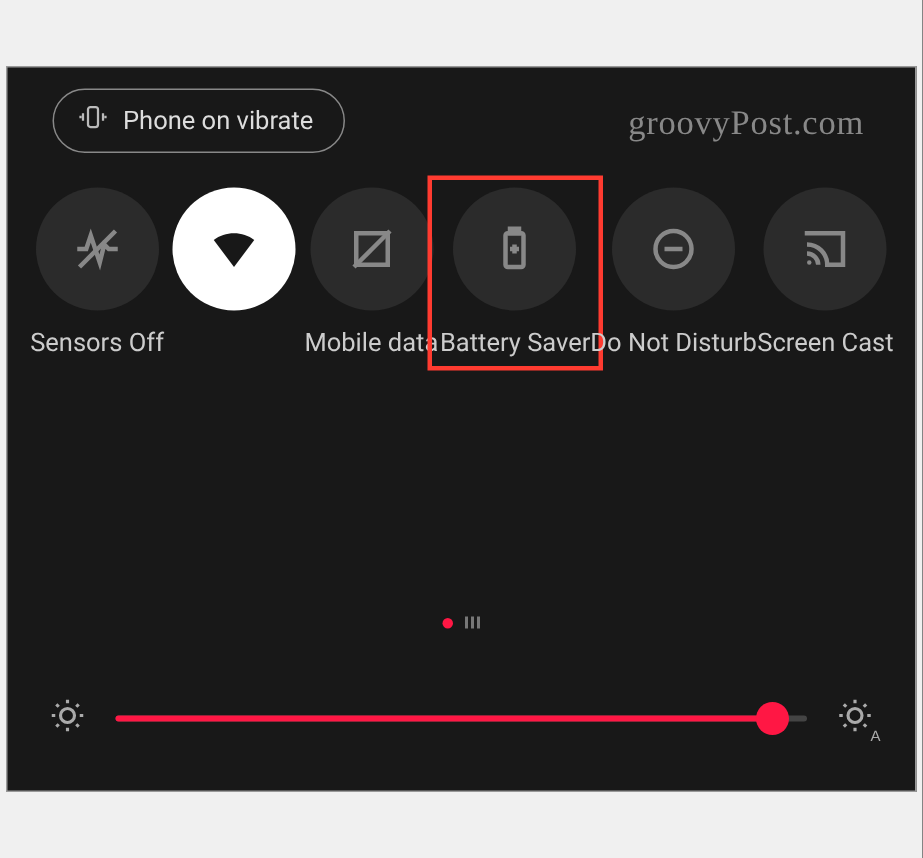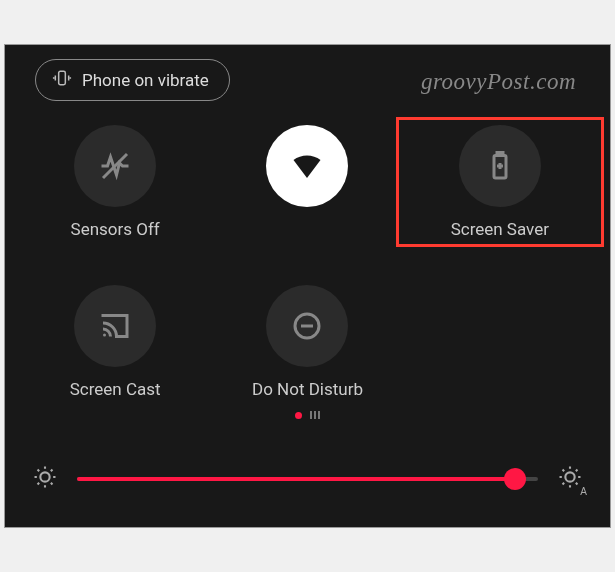--- a/index.html
+++ b/index.html
@@ -34,31 +34,30 @@
       color: #ddd;
       font-size: 17px;
     }
     .pill svg { width: 20px; height: 20px; }
     .watermark {
       position: absolute;
       top: 24px;
       right: 34px;
       color: #888;
       font-family: Georgia, 'Times New Roman', serif;
-      font-style: italic;
       font-size: 23px;
       letter-spacing: 0.5px;
     }
     .grid {
       position: absolute;
       top: 74px;
       left: 14px;
       right: 14px;
       display: grid;
-      grid-template-columns: repeat(3, 1fr);
+      grid-template-columns: repeat(6, 1fr);
       row-gap: 40px;
     }
     .tile {
       display: flex;
       flex-direction: column;
       align-items: center;
       gap: 12px;
       padding-top: 6px;
       position: relative;
     }
@@ -197,61 +196,72 @@
     <div class="tile">
       <div class="circle active">
         <svg viewBox="0 0 24 24">
             <g>
           <path d="M12 20 L3 8 C8 4 16 4 21 8 Z" fill="#181818" stroke="none"></path>
         </g>
           </svg>
       </div>
     </div>
 
+    <div class="tile">
+      <div class="circle">
+        <svg viewBox="0 0 24 24">
+            <g class="ico">
+          <rect x="5" y="5" width="14" height="14"></rect>
+          <path d="M4 20 L20 4"></path>
+        </g>
+          </svg>
+      </div>
+      <div class="tile-label">Mobile data</div>
+    </div>
 
 
 
     <div class="tile">
       <div class="highlight"></div>
       <div class="circle">
         <svg viewBox="0 0 24 24">
             <g class="ico">
           <rect x="8" y="5" width="8" height="15" rx="1"></rect>
           <path d="M10 3 L14 3 L14 5 L10 5 Z"></path>
           <path d="M12 10 L12 14 M10 12 L14 12"></path>
         </g>
           </svg>
       </div>
-      <div class="tile-label">Screen Saver</div>
+      <div class="tile-label">Battery Saver</div>
+    </div>
+
+    <div class="tile">
+      <div class="circle">
+        <svg viewBox="0 0 24 24">
+            <g class="ico">
+          <circle cx="12" cy="12" r="8"></circle>
+          <path d="M8 12 L16 12"></path>
+        </g>
+          </svg>
+      </div>
+      <div class="tile-label">Do Not Disturb</div>
     </div>
 
     <div class="tile">
       <div class="circle">
         <svg viewBox="0 0 24 24">
             <g class="ico">
           <path d="M4 6 L4 5 L20 5 L20 19 L12 19"></path>
           <path d="M4 10 A9 9 0 0 1 13 19"></path>
           <path d="M4 14 A5 5 0 0 1 9 19"></path>
           <circle cx="5" cy="18" r="1" fill="#888" stroke="none"></circle>
         </g>
           </svg>
       </div>
       <div class="tile-label">Screen Cast</div>
-    </div>
-
-    <div class="tile">
-      <div class="circle">
-        <svg viewBox="0 0 24 24">
-            <g class="ico">
-          <circle cx="12" cy="12" r="8"></circle>
-          <path d="M8 12 L16 12"></path>
-        </g>
-          </svg>
-      </div>
-      <div class="tile-label">Do Not Disturb</div>
     </div>
 
   </div>
 
   <div class="pagination">
     <span class="dot"></span>
     <span class="bars">
         <span></span>
         <span></span>
         <span></span>

